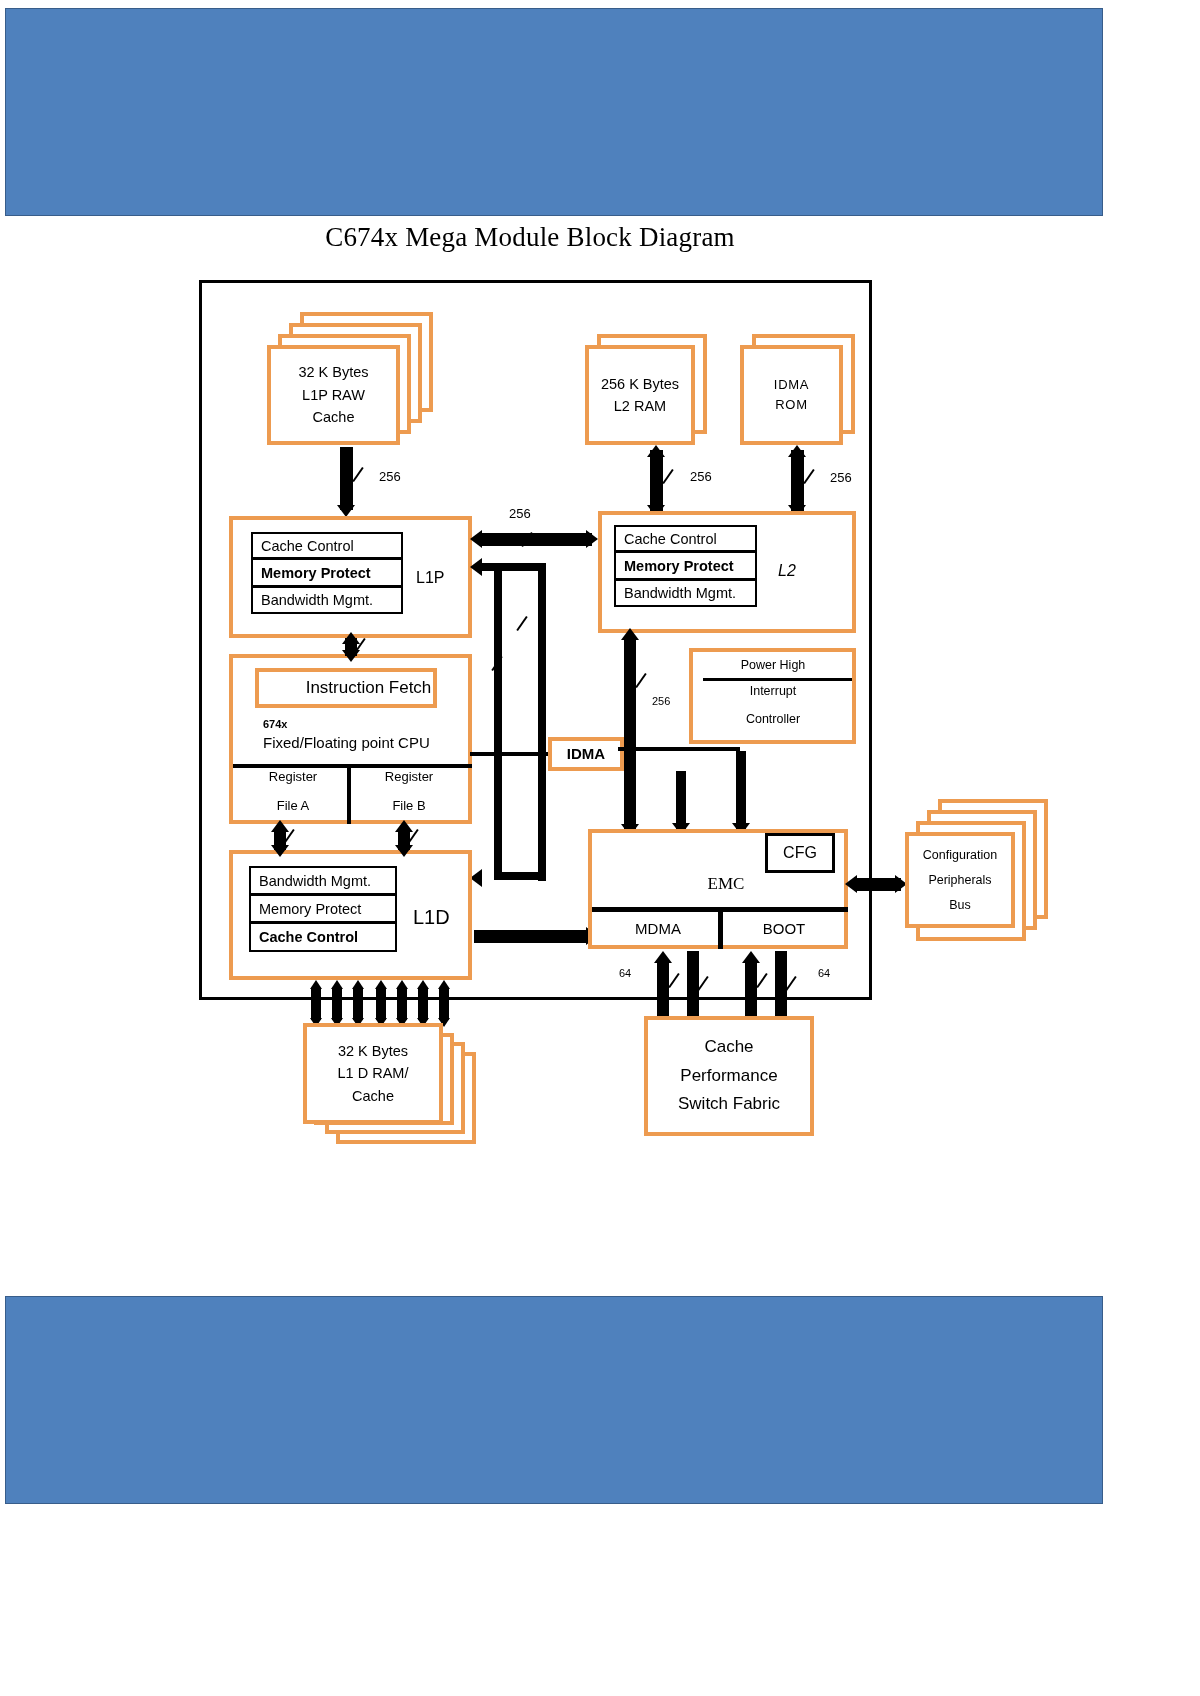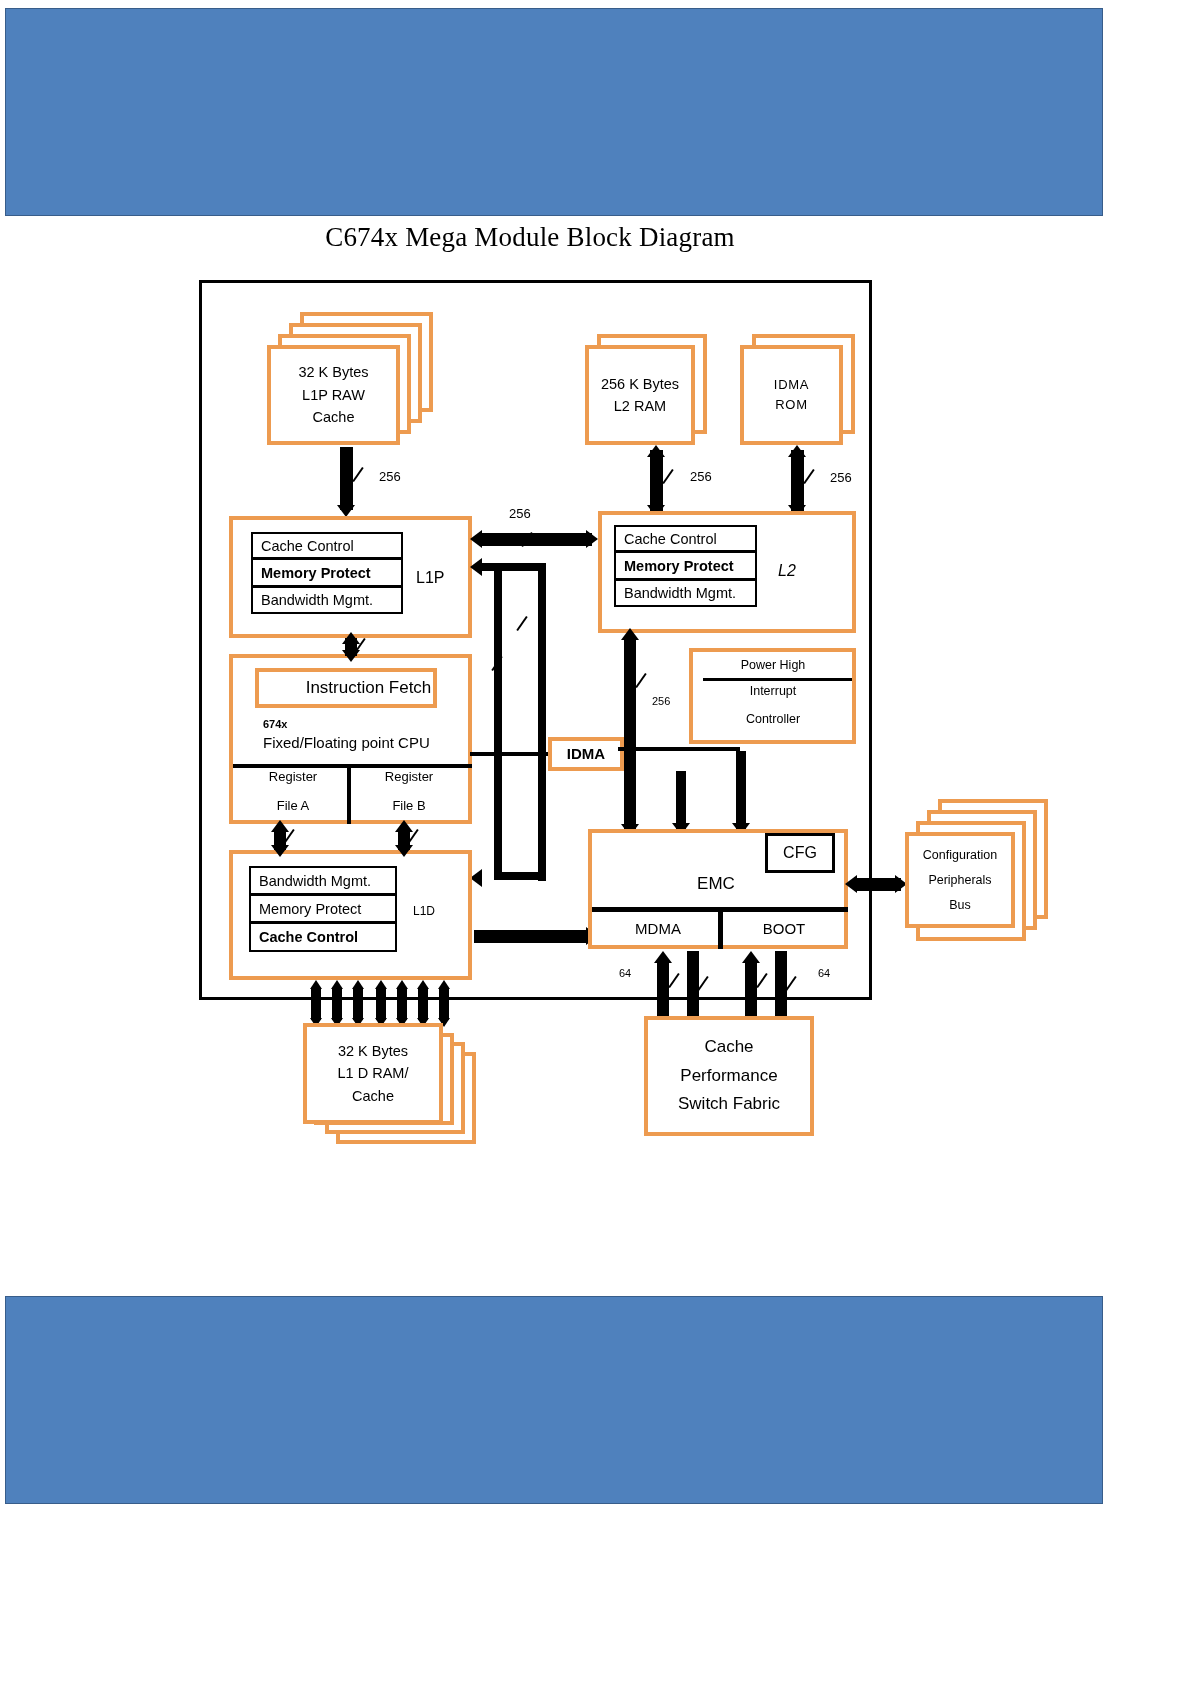--- a/index.html
+++ b/index.html
@@ -185,38 +185,38 @@
 <div class="ob" style="left:229px;top:850px;width:243px;height:130px;">
   <div class="ib" style="left:16px;top:12px;width:148px;height:29px;">
       <span>Bandwidth Mgmt.</span>
     </div>
   <div class="ib" style="left:16px;top:40px;width:148px;height:29px;">
       <span>Memory Protect</span>
     </div>
   <div class="ib bold" style="left:16px;top:68px;width:148px;height:30px;">
       <span>Cache Control</span>
     </div>
-  <div class="lbl" style="left:180px;top:48px;font-size:12px;">L1D</div>
+  <div class="lbl" style="left:180px;top:48px;font-size:20px;">L1D</div>
 </div>
 
 <div class="bar" style="left:274px;top:828px;width:12px;height:22px;"></div>
 <div class="ah ah-u" style="left:271px;top:820px;"></div>
 <div class="ah ah-d" style="left:271px;top:845px;"></div>
 <div class="slash" style="left:288px;top:828px;"></div>
 <div class="bar" style="left:398px;top:828px;width:12px;height:22px;"></div>
 <div class="ah ah-u" style="left:395px;top:820px;"></div>
 <div class="ah ah-d" style="left:395px;top:845px;"></div>
 <div class="slash" style="left:412px;top:828px;"></div>
 
 <div class="bar" style="left:474px;top:930px;width:118px;height:13px;"></div>
 <div class="ah ah-r" style="left:586px;top:927px;"></div>
 <div class="dot" style="left:585px;top:928px;"></div>
 
 <div class="ob" style="left:588px;top:829px;width:260px;height:120px;">
-  <div class="lbl ctr" style="left:74px;top:38px;width:100px;font-size:17px;">EMC</div>
+  <div class="lbl ctr" style="left:84px;top:38px;width:100px;font-size:17px;font-family:Liberation Serif, serif;">EMC</div>
   <div class="bar" style="left:0px;top:74px;width:256px;height:5px;"></div>
   <div class="bar" style="left:126px;top:74px;width:5px;height:42px;"></div>
   <div class="lbl ctr" style="left:12px;top:84px;width:108px;font-size:15px;">MDMA</div>
   <div class="lbl ctr" style="left:138px;top:84px;width:108px;font-size:15px;">BOOT</div>
 </div>
 
 <div class="ctr" style="position:absolute;left:765px;top:833px;width:70px;height:40px;border:3px solid #000;background:#fff;box-sizing:border-box;">
   <span class="lbl" style="position:static;font-size:16px;">CFG</span>
 </div>
 

